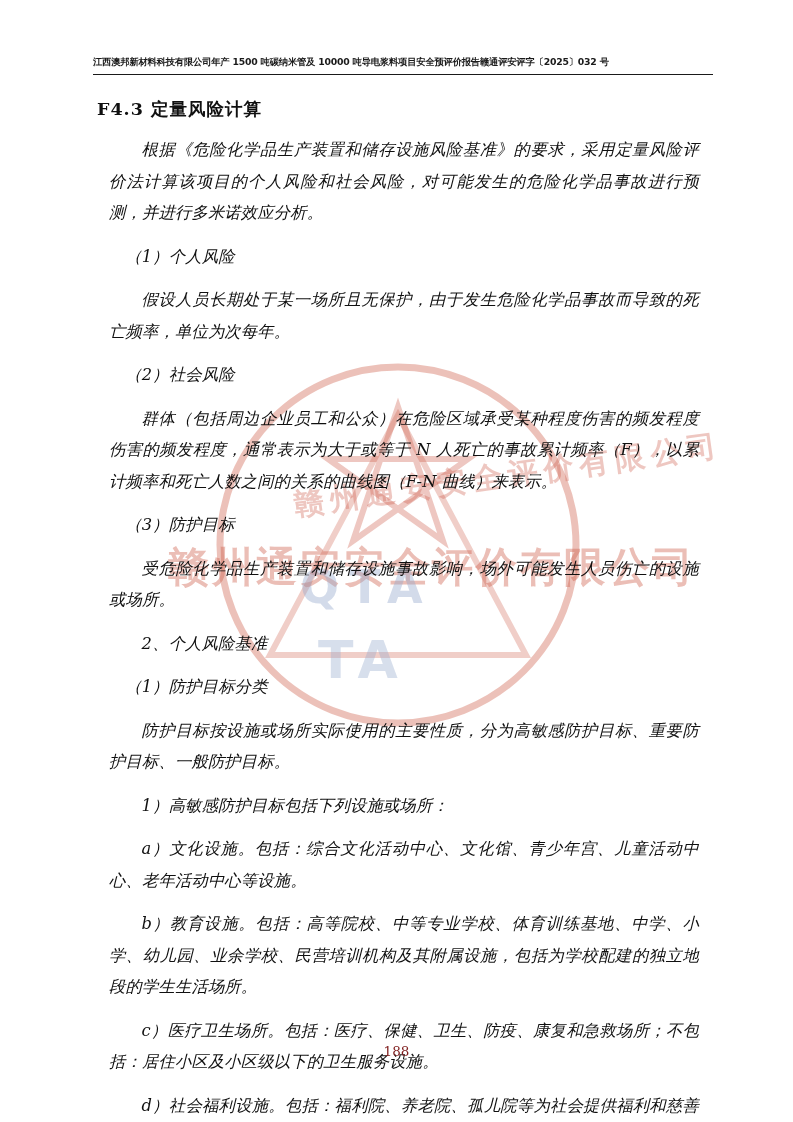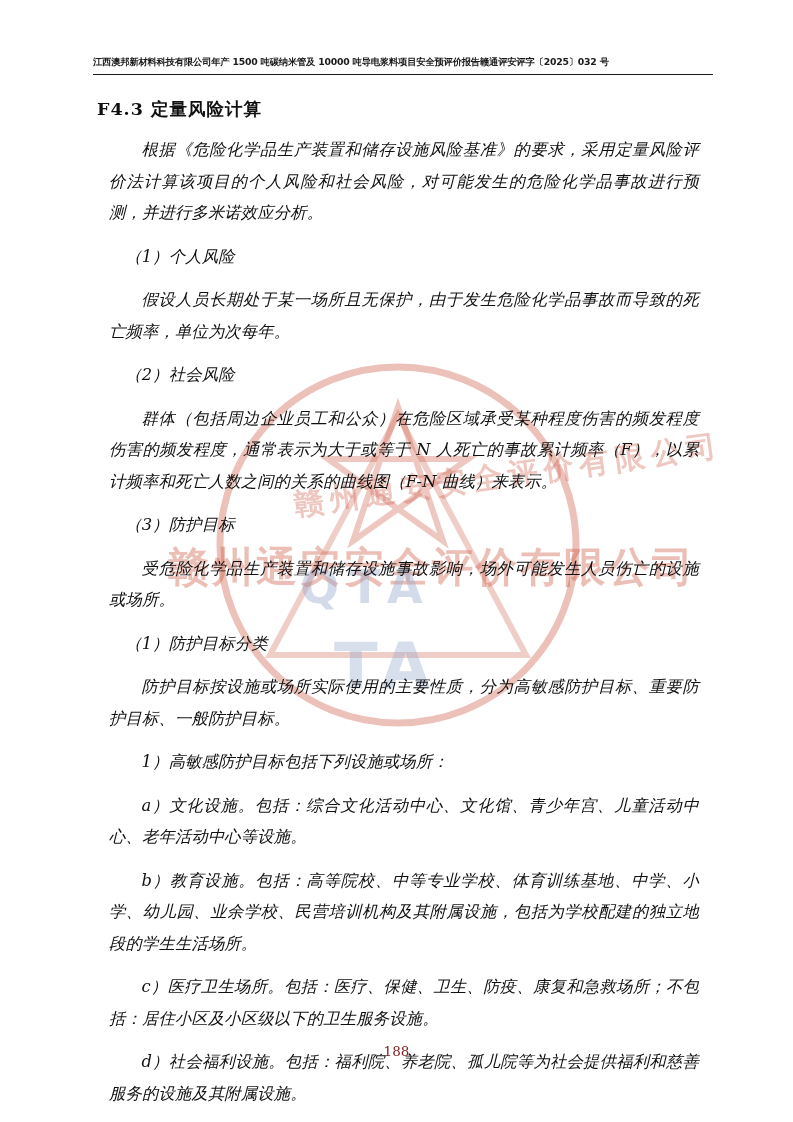--- a/index.html
+++ b/index.html
@@ -111,24 +111,23 @@
     left: 300px;
     top: 560px;
     font-size: 46px;
     letter-spacing: 10px;
     color: rgba(150, 170, 205, 0.42);
     font-family: "DejaVu Sans", "Liberation Sans", sans-serif;
   }
   .wm-qta2 {
     left: 318px;
     top: 630px;
-    font-size: 64px;
+    font-size: 52px;
     letter-spacing: 8px;
     color: rgba(150, 170, 205, 0.38);
-    margin-left: 16px;
   }
 </style>
 </head>
 <body>
 
 <div class="page">
 
   <div class="header">江西澳邦新材料科技有限公司年产 1500 吨碳纳米管及 10000 吨导电浆料项目安全预评价报告赣通评安评字〔2025〕032 号</div>
   <div class="header-rule"></div>
 
@@ -147,20 +146,21 @@
   <div class="body">
     <h1 class="sec">F4.3 定量风险计算</h1>
 
     <p class="para">根据《危险化学品生产装置和储存设施风险基准》的要求，采用定量风险评价法计算该项目的个人风险和社会风险，对可能发生的危险化学品事故进行预测，并进行多米诺效应分析。</p>
     <p class="para nind">（1）个人风险</p>
     <p class="para">假设人员长期处于某一场所且无保护，由于发生危险化学品事故而导致的死亡频率，单位为次每年。</p>
     <p class="para nind">（2）社会风险</p>
     <p class="para">群体（包括周边企业员工和公众）在危险区域承受某种程度伤害的频发程度伤害的频发程度，通常表示为大于或等于 N 人死亡的事故累计频率（F），以累计频率和死亡人数之间的关系的曲线图（F-N 曲线）来表示。</p>
     <p class="para nind">（3）防护目标</p>
     <p class="para">受危险化学品生产装置和储存设施事故影响，场外可能发生人员伤亡的设施或场所。</p>
+    <p class="para">2、个人风险基准</p>
     <p class="para nind">（1）防护目标分类</p>
     <p class="para">防护目标按设施或场所实际使用的主要性质，分为高敏感防护目标、重要防护目标、一般防护目标。</p>
     <p class="para">1）高敏感防护目标包括下列设施或场所：</p>
     <p class="para">a）文化设施。包括：综合文化活动中心、文化馆、青少年宫、儿童活动中心、老年活动中心等设施。</p>
     <p class="para">b）教育设施。包括：高等院校、中等专业学校、体育训练基地、中学、小学、幼儿园、业余学校、民营培训机构及其附属设施，包括为学校配建的独立地段的学生生活场所。</p>
     <p class="para">c）医疗卫生场所。包括：医疗、保健、卫生、防疫、康复和急救场所；不包括：居住小区及小区级以下的卫生服务设施。</p>
     <p class="para">d）社会福利设施。包括：福利院、养老院、孤儿院等为社会提供福利和慈善服务的设施及其附属设施。</p>
   </div>
 
   <div class="pagenum">188</div>

